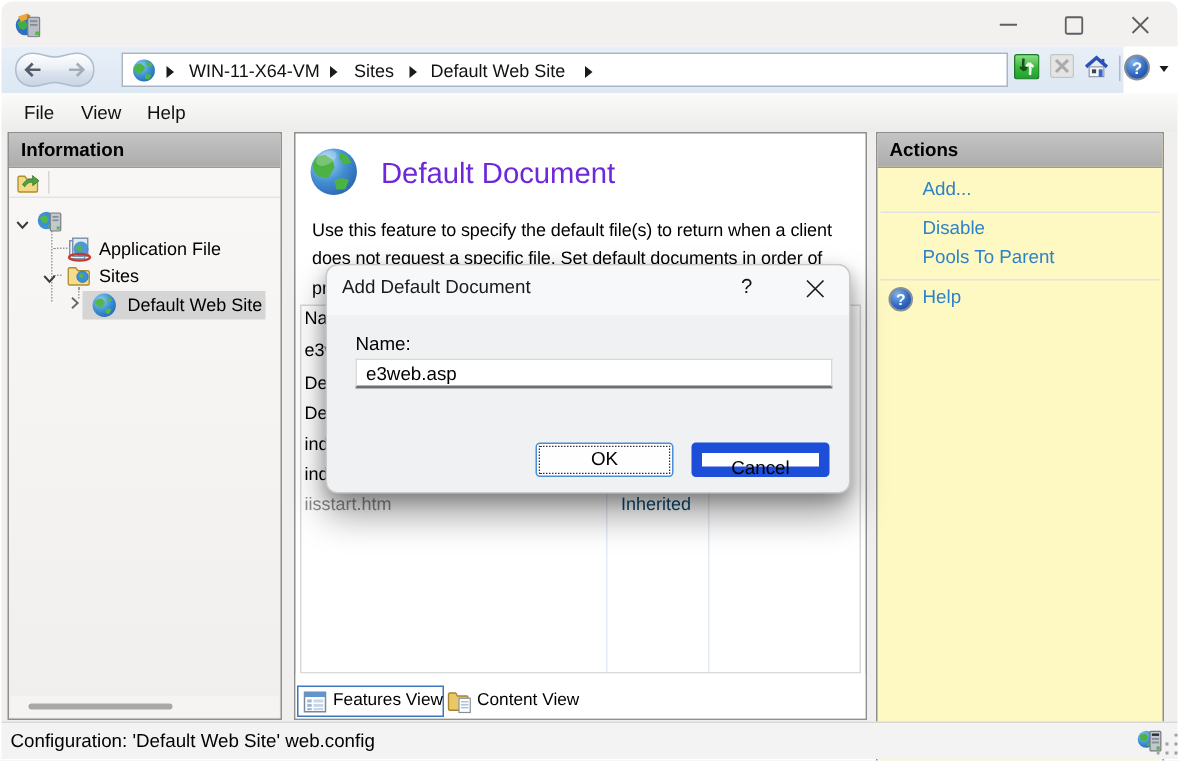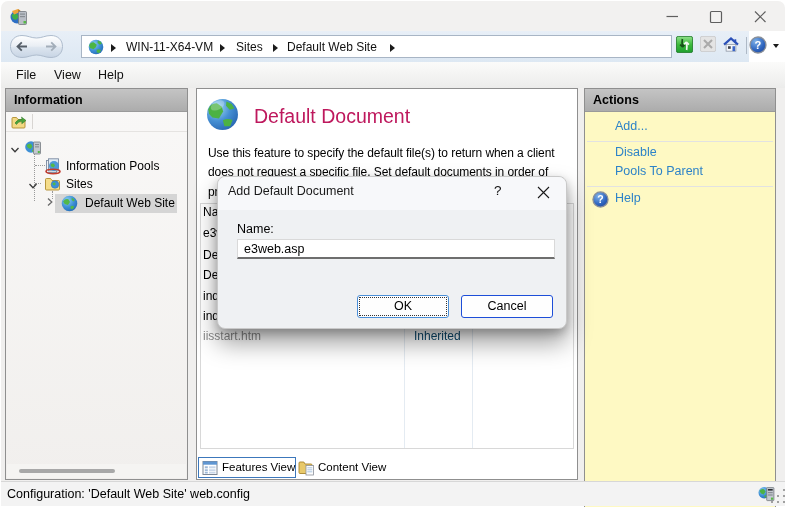--- a/index.html
+++ b/index.html
@@ -16,36 +16,36 @@
 .panel{position:absolute;border:1px solid #8f8f8f;background:#fff;overflow:hidden}
 .phead{position:absolute;left:0;top:0;right:0;height:23px;background:linear-gradient(#c4c4c4,#acacac);border-bottom:1px solid #9a9a9a;font-weight:bold;font-size:12.5px;color:#000;padding:4px 0 0 8px}
 #leftpanel{left:5px;top:88px;width:183px;height:392px;background:linear-gradient(#f9f8f7,#f1efed)}
 #ltoolbar{position:absolute;left:0;top:23px;right:0;height:20px;border-bottom:1px solid #e5e3e1}
 .trow{position:absolute;height:18px;font-size:12px;white-space:nowrap;color:#000}
 .sel{background:#d5d5d5}
 .chev{position:absolute;width:10px;height:10px}
 #lscroll{position:absolute;left:1px;bottom:1px;height:14px;right:1px;background:#f5f4f2}
 #lthumb{position:absolute;left:12px;top:5px;width:96px;height:4px;background:#a8a8a8;border-radius:2px}
 #centerpanel{left:196px;top:88px;width:382px;height:392px}
-#cdhead{position:absolute;left:57px;top:16px;font-size:19.5px;color:#be185d;letter-spacing:0}
+#cdhead{position:absolute;left:57px;top:16px;font-size:19.5px;color:#6d28d9;letter-spacing:0}
 #cdesc{position:absolute;left:11px;top:55px;font-size:12px;line-height:19.3px;color:#000;letter-spacing:-0.07px}
 #listbox{position:absolute;left:3px;top:114px;width:374px;height:246px;border:1px solid #d8d8d8;background:#fff;overflow:hidden}
 .colline{position:absolute;top:0;bottom:0;width:1px;background:#e4ebf2}
 .lrow{position:absolute;left:2px;font-size:12px;color:#000;white-space:nowrap}
 #tabrow{position:absolute;left:0;bottom:0;height:30px;width:100%;background:#fff}
 #ftab{position:absolute;left:1px;top:8px;width:98px;height:21px;border:1px solid #3c77bb;background:#fff}
 .tabtxt{font-size:11.5px;color:#000;position:absolute}
 #rightpanel{left:584px;top:88px;width:192px;height:472px;background:#fef9c3}
 .alink{position:absolute;left:30px;font-size:12.5px;color:#2d83c8}
 .asep{position:absolute;left:2px;right:2px;height:1px;background:#e2e2e2}
 #dlg{position:absolute;left:217px;top:176px;width:350px;height:153px;background:#eff1f3;border:1px solid #c9c9c9;border-radius:8px;box-shadow:0 14px 24px rgba(0,0,0,.38),0 4px 10px rgba(0,0,0,.22);z-index:20}
 #dlg .dtitle{position:absolute;left:10px;top:7px;font-size:12.5px;color:#1a1a1a}
 #dname{position:absolute;left:19px;top:45px;font-size:12.5px}
 #dinput{position:absolute;left:19px;top:62px;width:318px;height:20px;background:#fff;border:1px solid #d9d9d9;border-bottom:2px solid #6e6e6e;font-size:12.5px;font-family:"Liberation Sans",sans-serif;padding:1px 6px}
-.dbtn{position:absolute;top:118px;width:92px;height:23px;background:#fefefe;border:1px solid #1d4ed8;border-radius:3px;text-align:center;font-size:12.5px;padding-top:3px}
+.dbtn{position:absolute;top:118px;width:92px;height:23px;background:#fefefe;border:7px solid #1d4ed8;border-radius:3px;text-align:center;font-size:12.5px;padding-top:3px}
 #statusbar{position:absolute;left:1px;top:481px;width:784px;height:25px;background:#f3f3f3;border-top:1px solid #d7d7d7}
 </style></head>
 <body>
 <div class="abs" style="left:1px;top:88px;width:784px;height:393px;background:#f0efee"></div>
 <div id="titlebar">
   <svg class="abs" style="left:9px;top:7px" width="17" height="17" viewBox="0 0 17 17">
     <circle cx="7" cy="9" r="6.5" fill="#2e6fc4"></circle>
     <path d="M1.5 7 Q4 4.5 7 6 L9 9 6 12 3 11 Z" fill="#3fae49"></path>
     <path d="M8 12 Q10 11 11.5 12.5 L10 14.5 8 14 Z" fill="#3fae49"></path>
     <path d="M2 3 L8 1 L8 5 L4 6.5 Z" fill="#f0a53a"></path>
@@ -169,21 +169,21 @@
     <rect x="11" y="7.3" width="4" height="1.1" fill="#878c93"></rect>
     <rect x="13.8" y="12" width="2" height="2" fill="#57b847"></rect>
   </svg>
   <svg class="abs" style="left:38px;top:68px" width="18" height="18" viewBox="0 0 18 18">
     <rect x="2.5" y="3.5" width="10" height="12" fill="#eef3f8" stroke="#7a8aa0" stroke-width="0.9"></rect>
     <rect x="4.5" y="1.8" width="10" height="12" fill="#dfeaf4" stroke="#7a8aa0" stroke-width="0.9"></rect>
     <circle cx="10" cy="9" r="5" fill="#3d8fd6" opacity="0.9"></circle>
     <path d="M6.5 8 Q7.5 6 10 6.8 L11 8.8 9.5 10.5 7.5 9.8 Z" fill="#53b848"></path>
     <ellipse cx="9" cy="14.5" rx="7" ry="2.2" fill="none" stroke="#c23b2e" stroke-width="1.6"></ellipse>
   </svg>
-  <div class="trow" style="top:70px;left:60px">Information Pools</div>
+  <div class="trow" style="top:70px;left:60px">Application File</div>
   <svg class="chev" style="left:22px;top:92px" width="10" height="10">
       <path d="M1.5 3 L5 6.8 L8.5 3" stroke="#3a3a3a" stroke-width="1.3" fill="none"></path>
     </svg>
   <svg class="abs" style="left:38px;top:86px" width="18" height="18" viewBox="0 0 18 18">
     <path d="M1.5 4.5 L1.5 14 Q1.5 15 2.5 15 L14.5 15 Q15.5 15 15.5 14 L15.5 6.5 Q15.5 5.5 14.5 5.5 L8 5.5 L6.5 3.5 L2.5 3.5 Q1.5 3.5 1.5 4.5 Z" fill="#f5dd8b" stroke="#b08d2f" stroke-width="0.9"></path>
     <circle cx="11" cy="9.5" r="3.8" fill="#3d8fd6" stroke="#2a6db0" stroke-width="0.5"></circle>
     <path d="M8.5 8.5 Q9.3 7 11 7.5 L11.8 9 10.8 10.5 9 10 Z" fill="#53b848"></path>
   </svg>
   <div class="trow" style="top:88px;left:60px">Sites</div>
   <div class="trow sel" style="top:105px;left:49px;width:122px;height:19px"></div>

